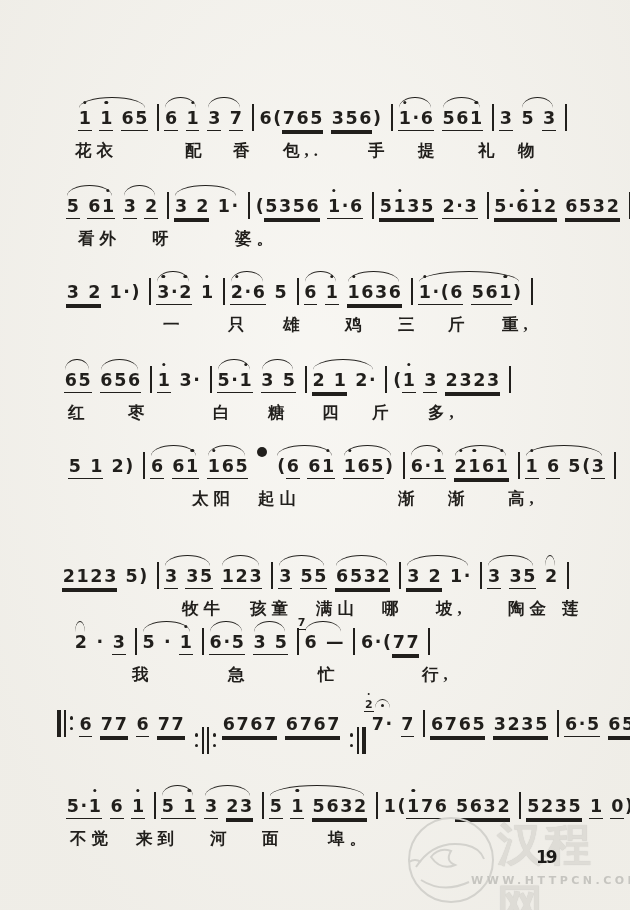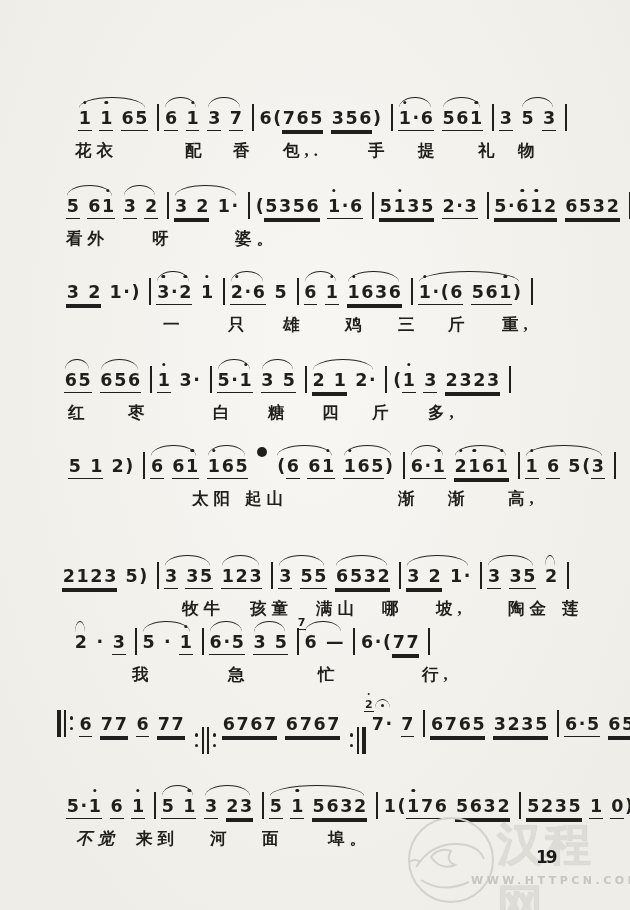--- a/index.html
+++ b/index.html
@@ -95,21 +95,21 @@
             <i class="bl" style="width: 2px;"></i>
           </span><span class="tok"><i class="arc"></i><b class="ch u2">3</b><b class="ch u2 sp">&nbsp;</b><b class="ch u2">2</b><b class="ch sp">&nbsp;</b><b class="ch">1</b><b class="ch">·</b></span><span class="tok bar">
             <i class="bl" style="width: 2px;"></i>
           </span><span class="tok"><b class="ch">(</b><b class="ch u2">5</b><b class="ch u2">3</b><b class="ch u2">5</b><b class="ch u2">6</b><b class="ch sp">&nbsp;</b><b class="ch u1">1<i class="hdot"></i></b><b class="ch u1">·</b><b class="ch u1">6</b></span><span class="tok bar">
             <i class="bl" style="width: 2px;"></i>
           </span><span class="tok"><b class="ch u2">5</b><b class="ch u2">1<i class="hdot"></i></b><b class="ch u2">3</b><b class="ch u2">5</b><b class="ch sp">&nbsp;</b><b class="ch u1">2</b><b class="ch u1">·</b><b class="ch u1">3</b></span><span class="tok bar">
             <i class="bl" style="width: 2px;"></i>
           </span><span class="tok"><b class="ch u2">5</b><b class="ch u2">·</b><b class="ch u2">6<i class="hdot"></i></b><b class="ch u2">1<i class="hdot"></i></b><b class="ch u2">2</b><b class="ch sp">&nbsp;</b><b class="ch u2">6</b><b class="ch u2">5</b><b class="ch u2">3</b><b class="ch u2">2</b></span><span class="tok bar">
             <i class="bl" style="width: 2px;"></i>
           </span></div>
-        <div class="lyr" style="left: 10px;">看外</div>
+        <div class="lyr" style="left: 22px;">看外</div>
         <div class="lyr" style="left: 96px;">呀</div>
         <div class="lyr" style="left: 179px;">婆。</div>
       </div>
       <div class="line" style="top: 258px;">
         <div class="notes" style="padding-left: 10px;"><span class="tok"><b class="ch u2">3</b><b class="ch u2 sp">&nbsp;</b><b class="ch u2">2</b><b class="ch sp">&nbsp;</b><b class="ch">1</b><b class="ch">·</b><b class="ch">)</b></span><span class="tok bar">
             <i class="bl" style="width: 2px;"></i>
           </span><span class="tok"><i class="arc"></i><b class="ch u1">3<i class="hdot"></i></b><b class="ch u1">·</b><b class="ch u1">2<i class="hdot"></i></b></span><span class="tok"><b class="ch">1<i class="hdot"></i></b></span><span class="tok bar">
             <i class="bl" style="width: 2px;"></i>
           </span><span class="tok"><i class="arc"></i><b class="ch u1">2<i class="hdot"></i></b><b class="ch u1">·</b><b class="ch u1">6</b></span><span class="tok"><b class="ch">5</b></span><span class="tok bar">
             <i class="bl" style="width: 2px;"></i>
@@ -150,21 +150,21 @@
         <div class="notes" style="padding-left: 12px;"><span class="tok"><b class="ch u1">5</b><b class="ch u1 sp">&nbsp;</b><b class="ch u1">1</b><b class="ch sp">&nbsp;</b><b class="ch">2</b><b class="ch">)</b></span><span class="tok bar">
             <i class="bl" style="width: 2px;"></i>
           </span><span class="tok"><i class="arc"></i><b class="ch u1">6</b><b class="ch sp">&nbsp;</b><b class="ch u1">6</b><b class="ch u1">1<i class="hdot"></i></b></span><span class="tok"><i class="arc"></i><b class="ch u1">1<i class="hdot"></i></b><b class="ch u1">6</b><b class="ch u1">5</b></span><span class="tok"><i class="blob"></i></span><span class="tok"><i class="arc"></i><b class="ch">(</b><b class="ch u1">6</b><b class="ch sp">&nbsp;</b><b class="ch u1">6</b><b class="ch u1">1<i class="hdot"></i></b></span><span class="tok"><i class="arc"></i><b class="ch u1">1<i class="hdot"></i></b><b class="ch u1">6</b><b class="ch u1">5</b><b class="ch">)</b></span><span class="tok bar">
             <i class="bl" style="width: 2px;"></i>
           </span><span class="tok"><i class="arc"></i><b class="ch u1">6</b><b class="ch u1">·</b><b class="ch u1">1<i class="hdot"></i></b></span><span class="tok"><i class="arc"></i><b class="ch u2">2<i class="hdot"></i></b><b class="ch u2">1<i class="hdot"></i></b><b class="ch u2">6</b><b class="ch u2">1<i class="hdot"></i></b></span><span class="tok bar">
             <i class="bl" style="width: 2px;"></i>
           </span><span class="tok"><i class="arc"></i><b class="ch u1">1<i class="hdot"></i></b><b class="ch sp">&nbsp;</b><b class="ch u1">6</b><b class="ch sp">&nbsp;</b><b class="ch">5</b><b class="ch">(</b><b class="ch u1">3</b></span><span class="tok bar">
             <i class="bl" style="width: 2px;"></i>
           </span></div>
         <div class="lyr" style="left: 136px;">太阳</div>
-        <div class="lyr" style="left: 189px;">起山</div>
+        <div class="lyr" style="left: 202px;">起山</div>
         <div class="lyr" style="left: 342px;">渐</div>
         <div class="lyr" style="left: 392px;">渐</div>
         <div class="lyr" style="left: 452px;">高,</div>
       </div>
       <div class="line" style="top: 542px;">
         <div class="notes" style="padding-left: 6px;"><span class="tok"><b class="ch u2">2</b><b class="ch u2">1</b><b class="ch u2">2</b><b class="ch u2">3</b><b class="ch sp">&nbsp;</b><b class="ch">5</b><b class="ch">)</b></span><span class="tok bar">
             <i class="bl" style="width: 2px;"></i>
           </span><span class="tok"><i class="arc"></i><b class="ch u1">3</b><b class="ch sp">&nbsp;</b><b class="ch u1">3</b><b class="ch u1">5</b></span><span class="tok"><i class="arc"></i><b class="ch u1">1</b><b class="ch u1">2</b><b class="ch u1">3</b></span><span class="tok bar">
             <i class="bl" style="width: 2px;"></i>
           </span><span class="tok"><i class="arc"></i><b class="ch u1">3</b><b class="ch sp">&nbsp;</b><b class="ch u1">5</b><b class="ch u1">5</b></span><span class="tok"><i class="arc"></i><b class="ch u2">6</b><b class="ch u2">5</b><b class="ch u2">3</b><b class="ch u2">2</b></span><span class="tok bar">
@@ -234,21 +234,21 @@
       <div class="line" style="top: 772px;">
         <div class="notes" style="padding-left: 10px;"><span class="tok"><b class="ch u1">5</b><b class="ch u1">·</b><b class="ch u1">1<i class="hdot"></i></b></span><span class="tok"><b class="ch u1">6</b><b class="ch sp">&nbsp;</b><b class="ch u1">1<i class="hdot"></i></b></span><span class="tok bar">
             <i class="bl" style="width: 2px;"></i>
           </span><span class="tok"><i class="arc"></i><b class="ch u1">5</b><b class="ch u1 sp">&nbsp;</b><b class="ch u1">1<i class="hdot"></i></b></span><span class="tok"><i class="arc"></i><b class="ch u1">3</b><b class="ch sp">&nbsp;</b><b class="ch u2">2</b><b class="ch u2">3</b></span><span class="tok bar">
             <i class="bl" style="width: 2px;"></i>
           </span><span class="tok"><i class="arc"></i><b class="ch u1">5</b><b class="ch sp">&nbsp;</b><b class="ch u1">1<i class="hdot"></i></b><b class="ch sp">&nbsp;</b><b class="ch u2">5</b><b class="ch u2">6</b><b class="ch u2">3</b><b class="ch u2">2</b></span><span class="tok bar">
             <i class="bl" style="width: 2px;"></i>
           </span><span class="tok"><b class="ch">1</b><b class="ch">(</b><b class="ch u1">1<i class="hdot"></i></b><b class="ch u1">7</b><b class="ch u1">6</b><b class="ch sp">&nbsp;</b><b class="ch u2">5</b><b class="ch u2">6</b><b class="ch u2">3</b><b class="ch u2">2</b></span><span class="tok bar">
             <i class="bl" style="width: 2px;"></i>
           </span><span class="tok"><b class="ch u2">5</b><b class="ch u2">2</b><b class="ch u2">3</b><b class="ch u2">5</b><b class="ch sp">&nbsp;</b><b class="ch u1">1</b><b class="ch sp">&nbsp;</b><b class="ch u1">0</b><b class="ch">)</b></span></div>
-        <div class="lyr" style="left: 20px; font-style: italic;">不觉</div>
+        <div class="lyr" style="left: 14px;">不觉</div>
         <div class="lyr" style="left: 80px;">来到</div>
         <div class="lyr" style="left: 154px;">河</div>
         <div class="lyr" style="left: 206px;">面</div>
         <div class="lyr" style="left: 272px;">埠。</div>
       </div>
     </div>
 
   <div id="watermark">
     <svg id="wm-logo" width="120" height="100" viewBox="0 0 120 100">
       <g fill="none" stroke="#d3d2cd" stroke-width="2">

